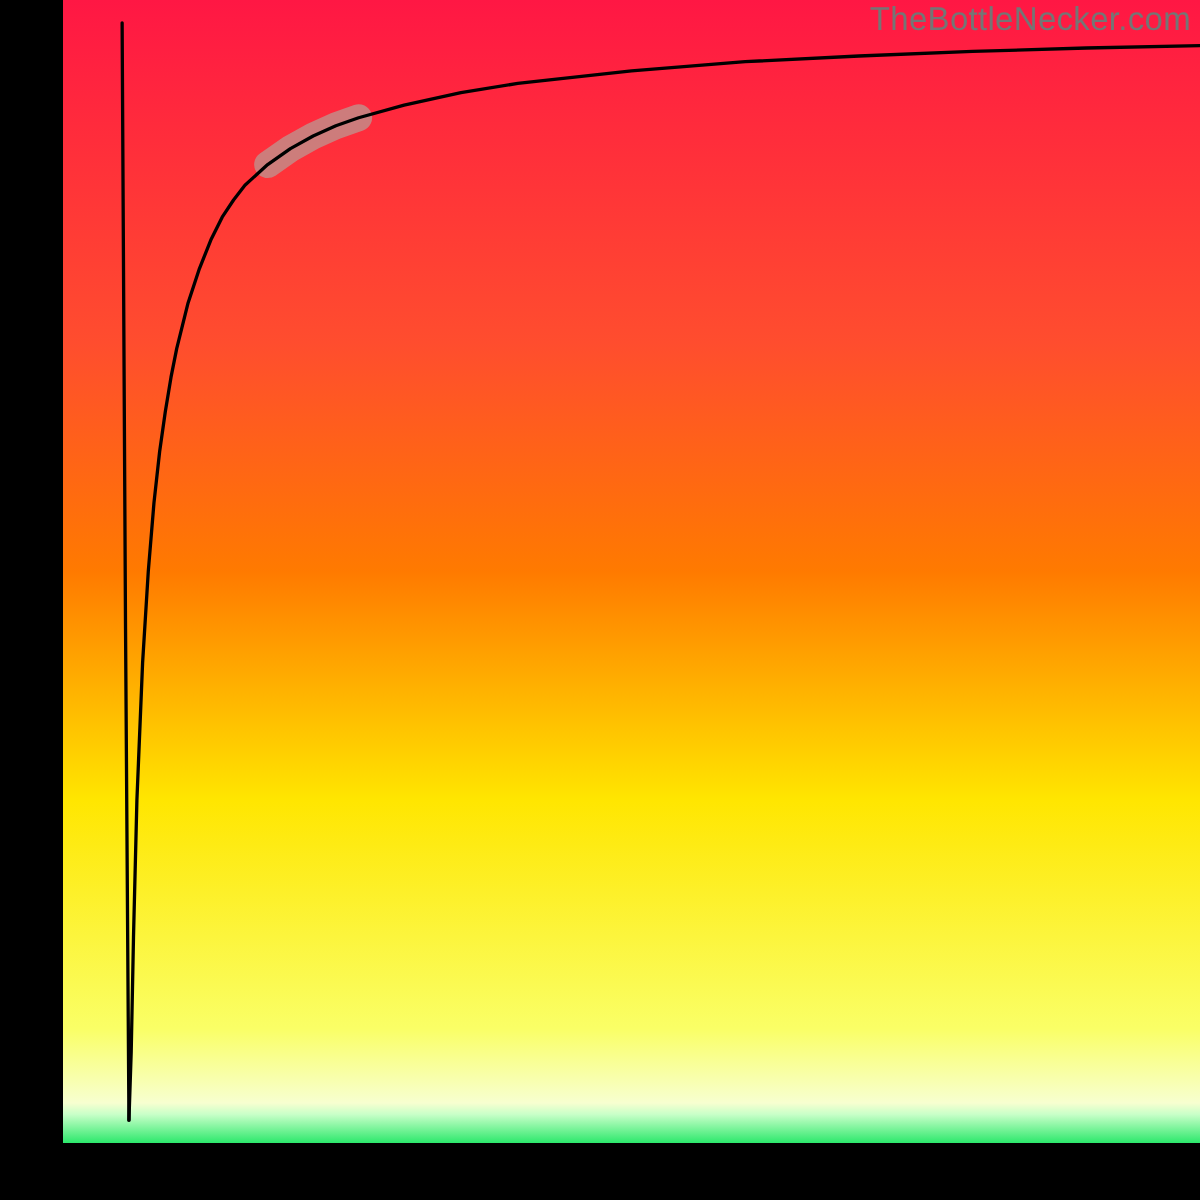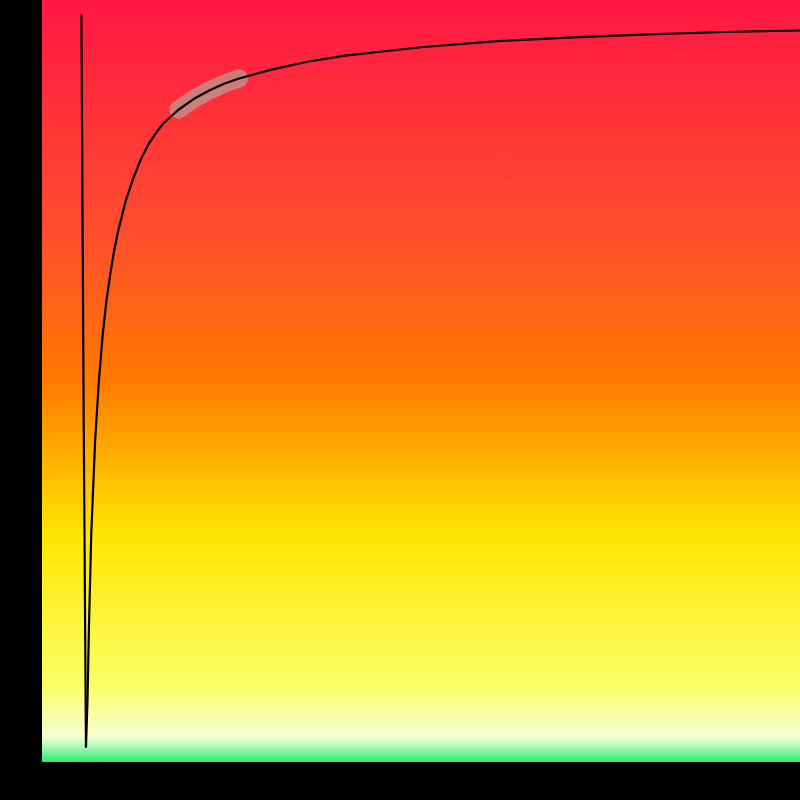--- a/index.html
+++ b/index.html
@@ -48,13 +48,14 @@
           <stop offset="100%" stop-color="#2CE86C"></stop>
         </linearGradient>
       </defs>
       <rect x="42" y="0" width="758" height="762" fill="url(#bg-grad)"></rect>
       <path d="M178.44 109.72800000000007 L193.6 99.06000000000006 L208.76 90.67800000000011 L223.92 83.81999999999994 L239.08 78.48599999999999 " stroke="#C48B87" stroke-width="18" stroke-linecap="round" stroke-opacity="0.85" fill="none"></path>
       <path d="M85.964 746.76 L87.47999999999999 701.04 L88.99600000000001 624.84 L91.27000000000001 533.4 L95.06 441.96000000000004 L98.85 381 L102.64 335.28 L106.43 300.99 L110.22 274.32 L114.01 251.45999999999998 L117.8 232.41000000000008 L125.38 201.93000000000006 L132.95999999999998 179.06999999999994 L140.54000000000002 160.01999999999998 L148.12 144.77999999999997 L155.7 133.35000000000002 L163.28 123.44400000000007 L178.44 109.72800000000007 L193.6 99.06000000000006 L208.76 90.67800000000011 L223.92 83.81999999999994 L239.08 78.48599999999999 L269.4 70.10400000000004 L307.3 61.72199999999998 L345.2 55.625999999999976 L421 47.24400000000003 L496.8 41.148000000000025 L572.6 37.33800000000008 L648.4 34.29000000000008 L724.2 32.00400000000002 L800 30.480000000000018 " stroke="#000000" stroke-width="2.2" stroke-linecap="round" stroke-linejoin="round" fill="none"></path>
       <path d="M81.416 15.240000000000009 L83.69 419.09999999999997 L85.964 746.76 " stroke="#000000" stroke-width="2.2" stroke-linecap="round" stroke-linejoin="round" fill="none"></path>
       <rect x="0" y="0" width="42" height="800" fill="#000000"></rect>
       <rect x="0" y="762" width="800" height="38" fill="#000000"></rect>
     </svg>
+  <div class="watermark">TheBottleNecker.com</div>
 </div>
 
 </body></html>

